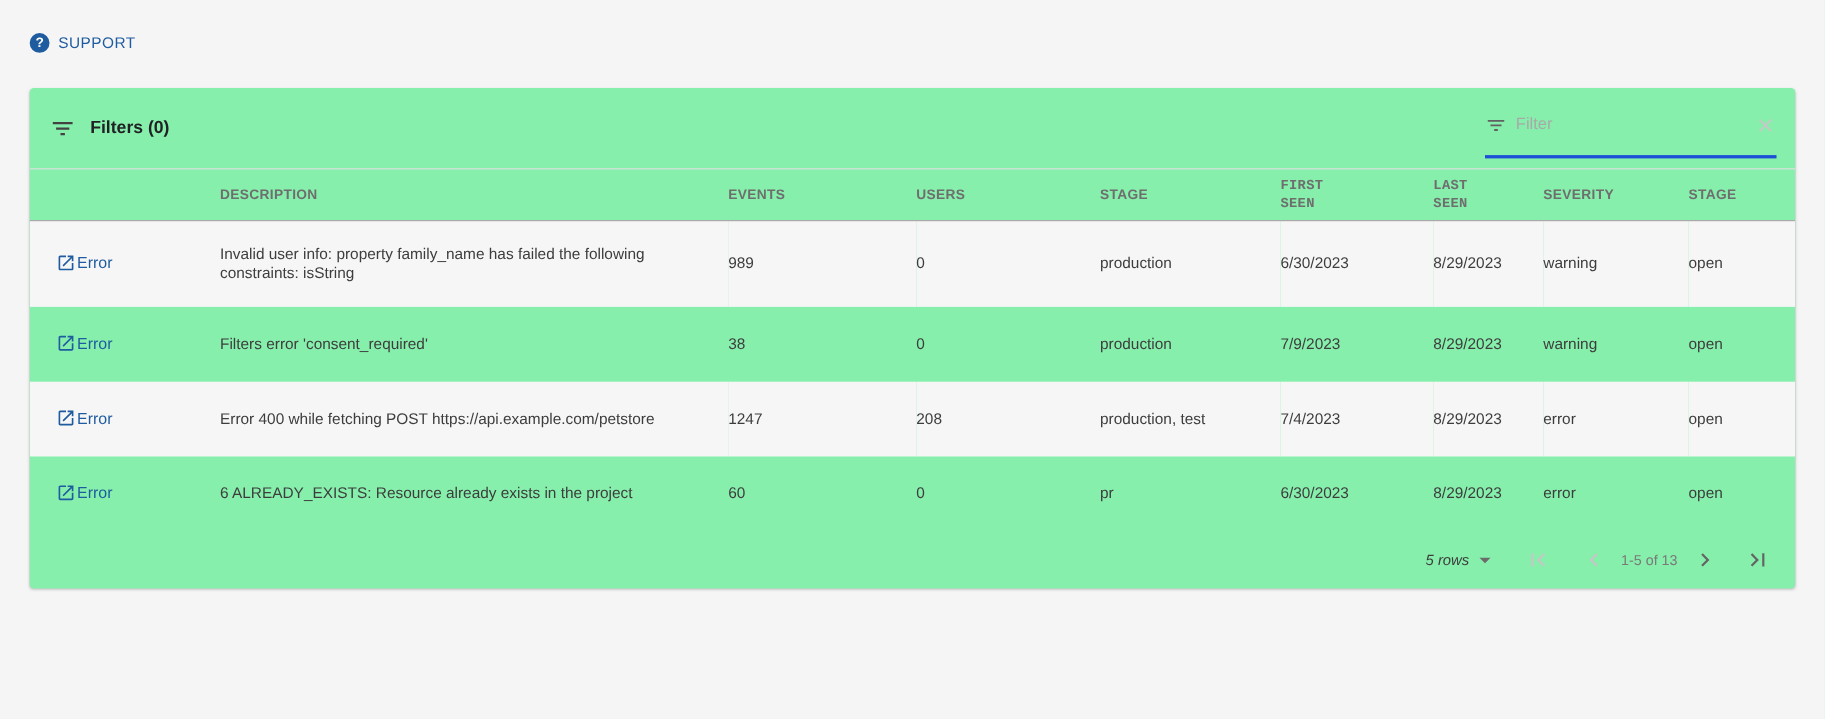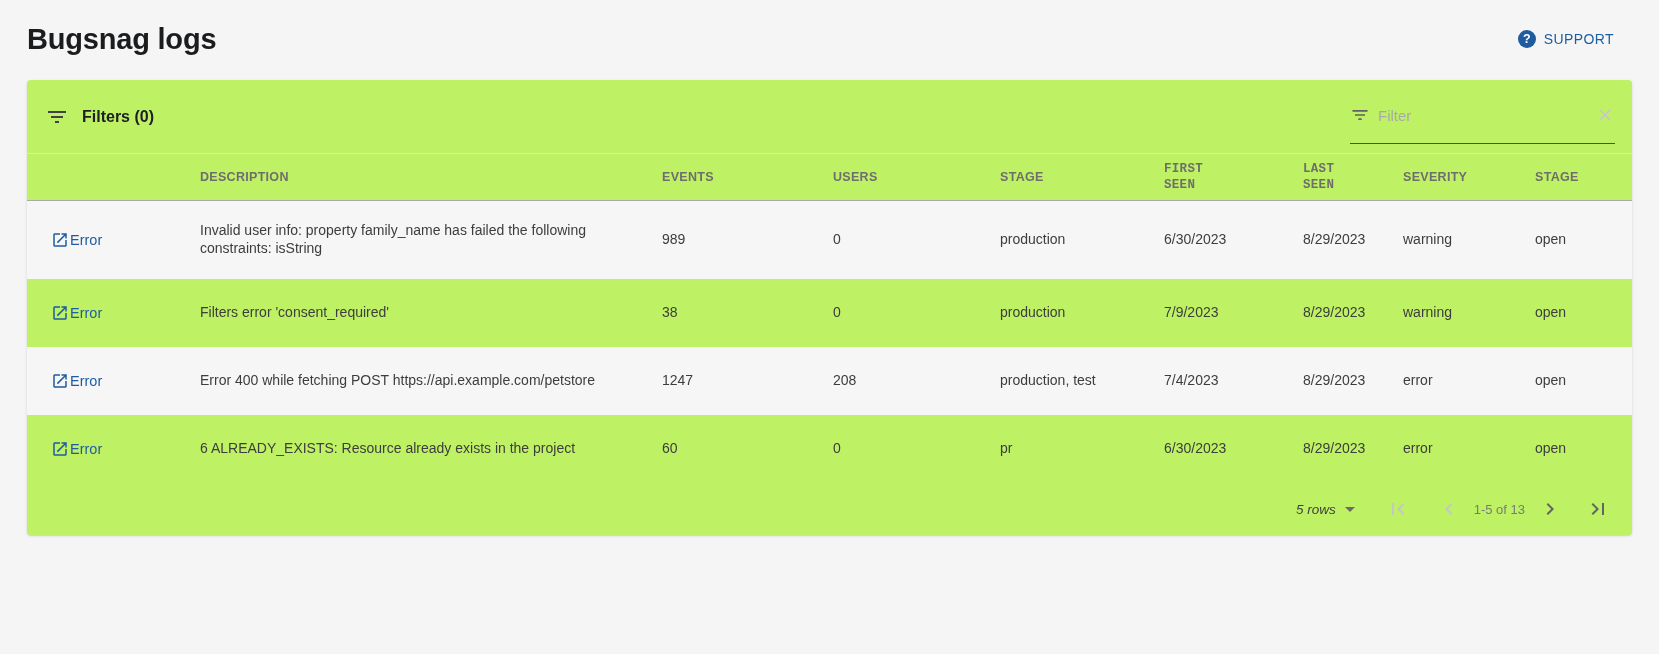--- a/index.html
+++ b/index.html
@@ -48,21 +48,21 @@
     line-height: 1;
   }
   .support-label {
     font-size: 14px;
     font-weight: 500;
     letter-spacing: 0.4px;
   }
 
   
   .card {
-    background: #bef264;
+    background: #86efac;
     border-radius: 4px;
     box-shadow: 0 1px 3px rgba(0,0,0,0.12), 0 1px 1px rgba(0,0,0,0.06);
     overflow: hidden;
   }
 
   
   .toolbar {
     height: 74px;
     display: flex;
     align-items: center;
@@ -79,23 +79,23 @@
   .icon { display: inline-flex; align-items: center; justify-content: center; }
   .icon svg { display: block; }
   .filter-list-icon { color: #424242; }
 
   .filter-input-group {
     width: 265px;
     height: 40px;
     align-self: center;
     margin-top: 14px;
     display: flex;
-    align-items: center;
+    align-items: flex-start;
     gap: 8px;
-    border-bottom: 1px solid #1d4ed8;
+    border-bottom: 3px solid #1d4ed8;
     padding-bottom: 16px;
   }
   .filter-input-group .adorn-icon { color: #616161; }
   .filter-input {
     flex: 1;
     border: none;
     outline: none;
     font-family: "Liberation Sans", "DejaVu Sans", sans-serif;
     font-size: 15px;
     color: #333;
@@ -178,21 +178,20 @@
   .pg-prev  { margin-right: 13px; }
   .pg-range { font-size: 13px; color: #7a7a7a; margin-right: 13px; }
   .pg-next  { margin-right: 24px; }
 </style>
 </head>
 <body>
 
 <div class="page">
 
   <div class="top-bar">
-    <h1 class="page-title">Bugsnag logs</h1>
     <button class="support-btn">
       <span class="help-circle">?</span>
       <span class="support-label">SUPPORT</span>
     </button>
   </div>
 
   <div class="card">
 
     <div class="toolbar">
       <div class="toolbar-left">

